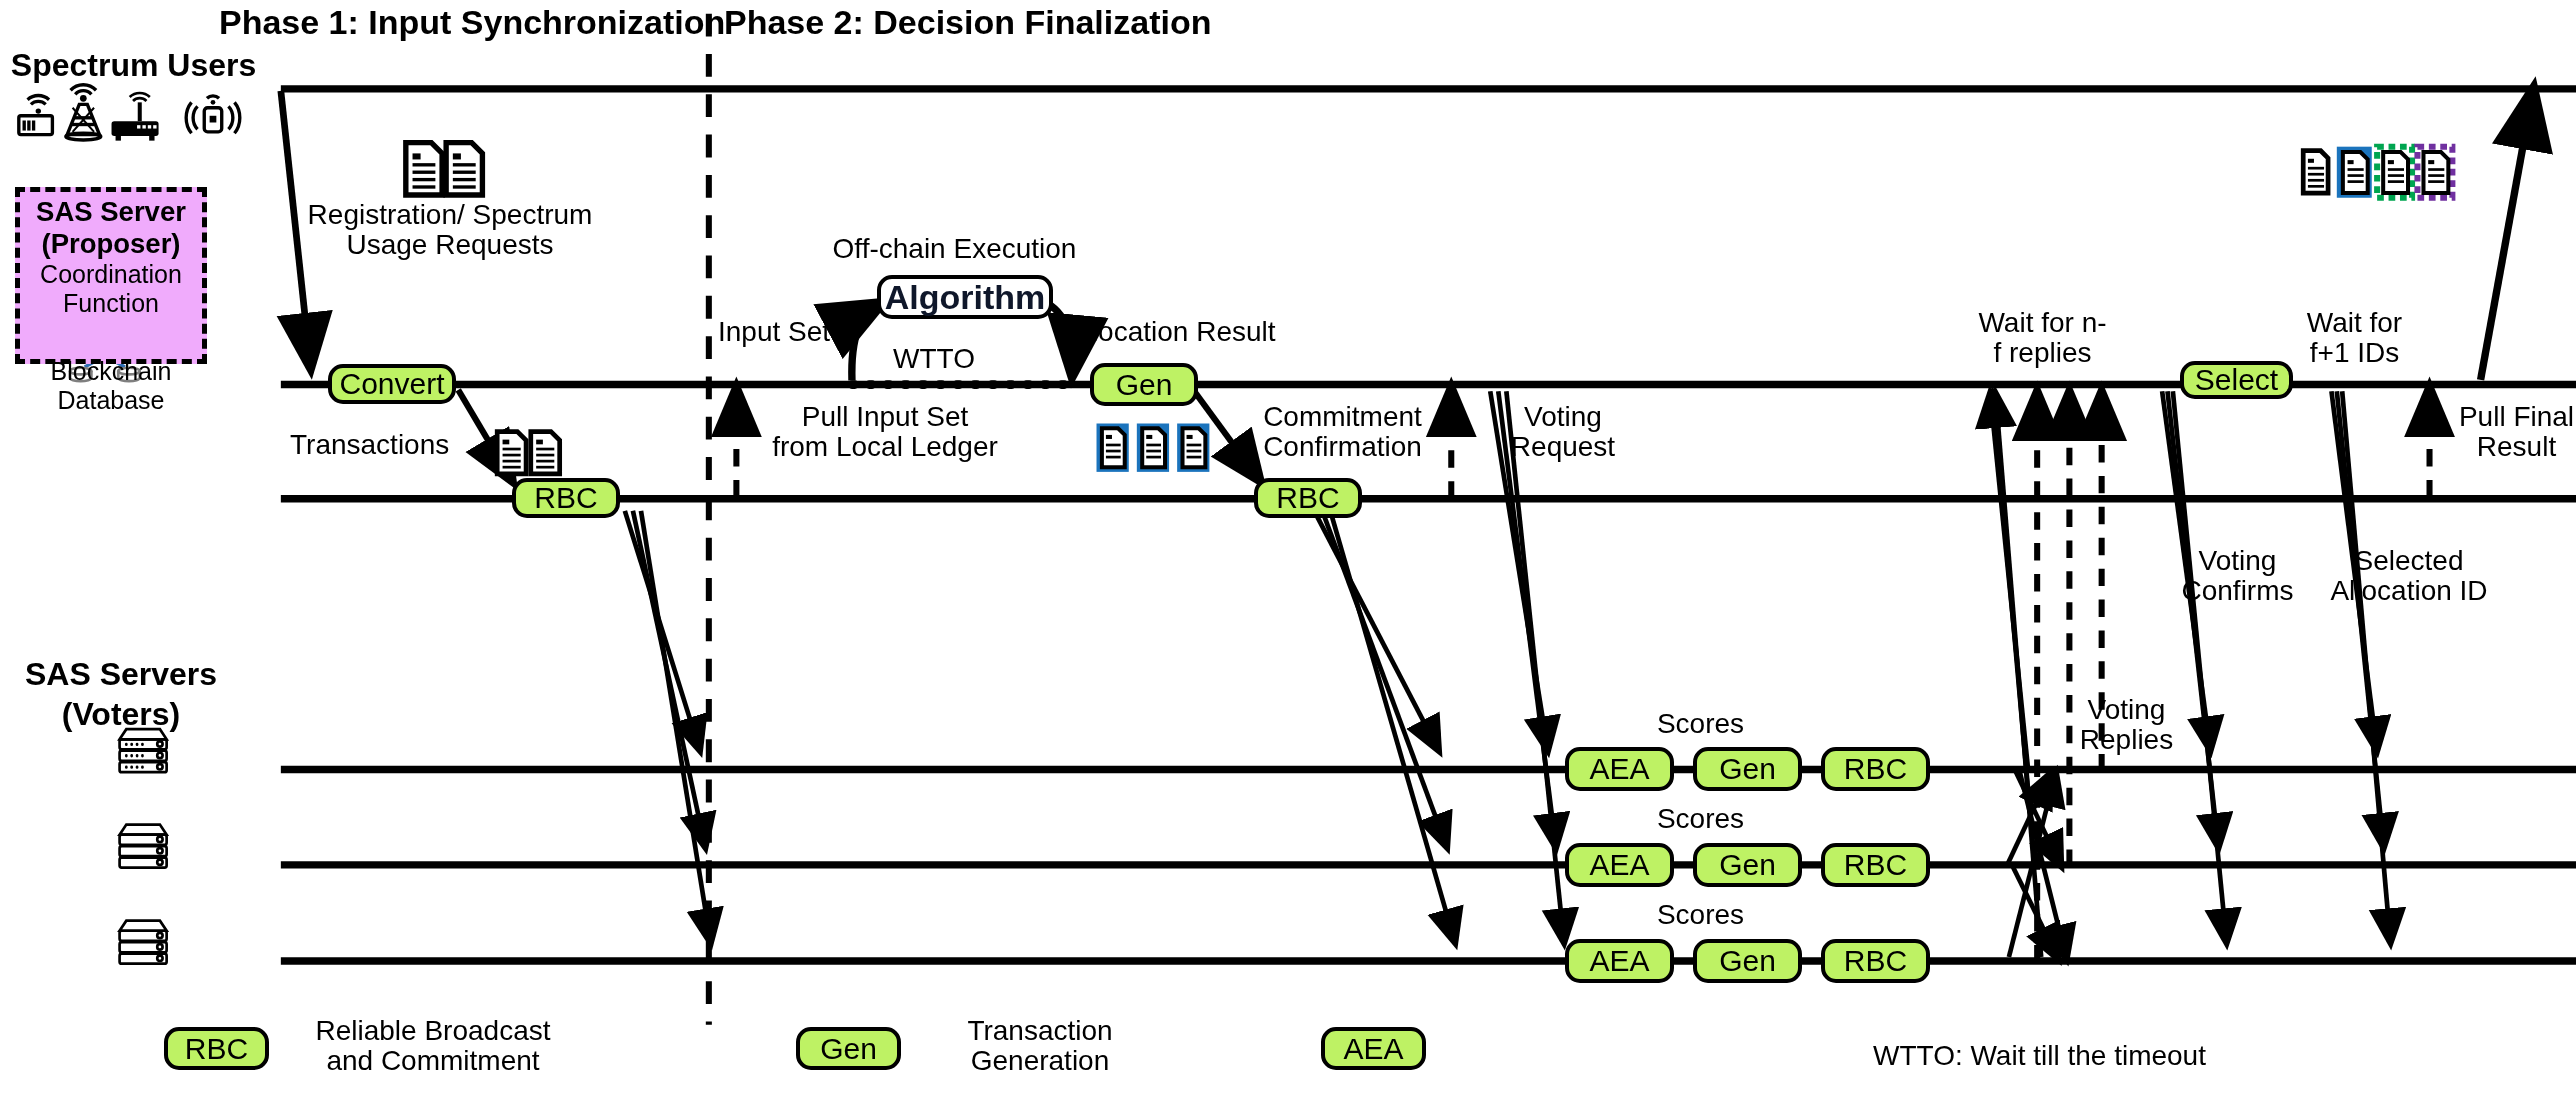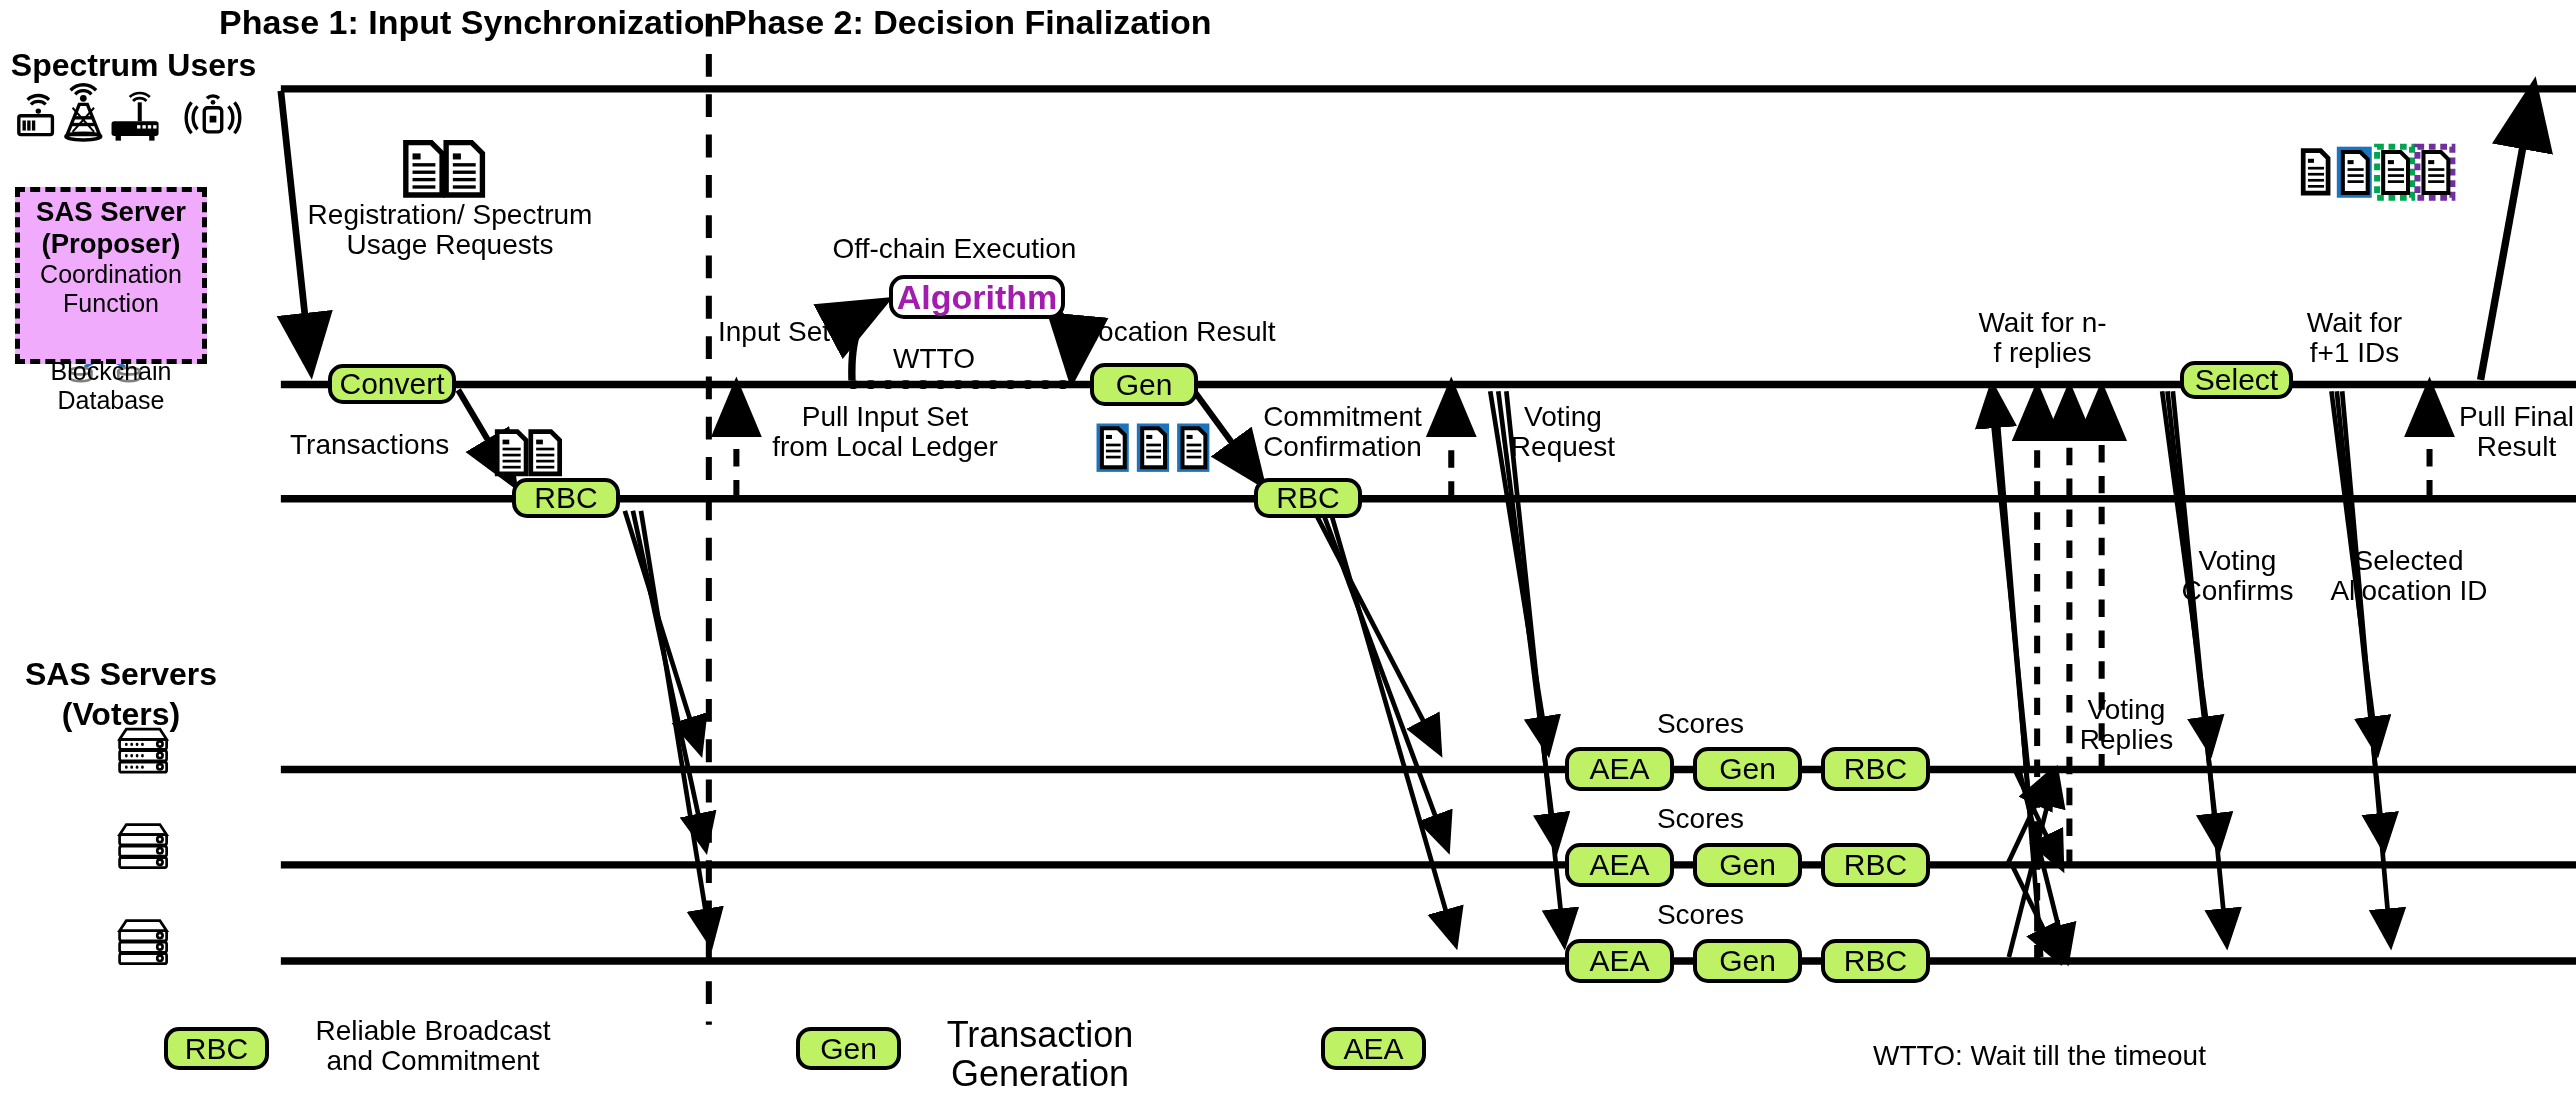--- a/index.html
+++ b/index.html
@@ -10,21 +10,21 @@
   .ctr{text-align:center;}
   .bold{font-weight:bold;}
   .narrow{font-family:"Liberation Sans Narrow","Liberation Sans",sans-serif;}
 
   
   .abox{position:absolute;background:#bef264;border:4.7px solid #000;border-radius:15px;
         display:flex;align-items:center;justify-content:center;color:#000;
         font-size:30px;box-sizing:border-box;}
   .algbox{position:absolute;background:#fff;border:4.7px solid #000;border-radius:15px;
         display:flex;align-items:center;justify-content:center;
-        color:#a21caf;font-weight:bold;font-size:34px;box-sizing:border-box;margin-left:12px;}
+        color:#0f172a;font-weight:bold;font-size:34px;box-sizing:border-box;}
 
   
   #sasbox{position:absolute;left:15px;top:187px;width:192px;height:177px;
       background:#f0abfc;border:5.4px dashed #000;box-sizing:border-box;
       display:flex;flex-direction:column;align-items:center;}
   #sasbox .t1{font-size:27.5px;font-weight:bold;margin-top:4px;}
   #sasbox .t2{font-size:27.5px;font-weight:bold;}
   #sasbox .t3{font-size:25px;}
   #sasbox .t4{font-size:25px;}
   #sasbox .t5{font-size:25px;margin-top:1.3px;}
@@ -452,21 +452,21 @@
   <div class="abox" style="left:1693px;top:939px;width:109px;height:44px;">Gen</div>
   <div class="abox" style="left:1821px;top:939px;width:109px;height:44px;">RBC</div>
 
   <div class="abox" style="left:2180px;top:361px;width:113px;height:38px;">Select</div>
 
   <div class="abox" style="left:164px;top:1027px;width:105px;height:43px;">RBC</div>
   <div class="lbl ctr" style="left:282px;top:1016px;width:302px;font-size:28px;white-space:pre-line;">Reliable Broadcast
 and Commitment</div>
 
   <div class="abox" style="left:796px;top:1027px;width:105px;height:43px;">Gen</div>
-  <div class="lbl ctr" style="left:919px;top:1016px;width:242px;font-size:36px;white-space:pre-line;">Transaction
+  <div class="lbl ctr" style="left:919px;top:1016px;width:242px;font-size:28px;white-space:pre-line;">Transaction
 Generation</div>
 
   <div class="abox" style="left:1321px;top:1027px;width:105px;height:43px;">AEA</div>
 
   <div class="lbl" style="left:1873px;top:1041px;font-size:28px;">WTTO: Wait till the timeout</div>
 
 </div>
 
 
 </body></html>

